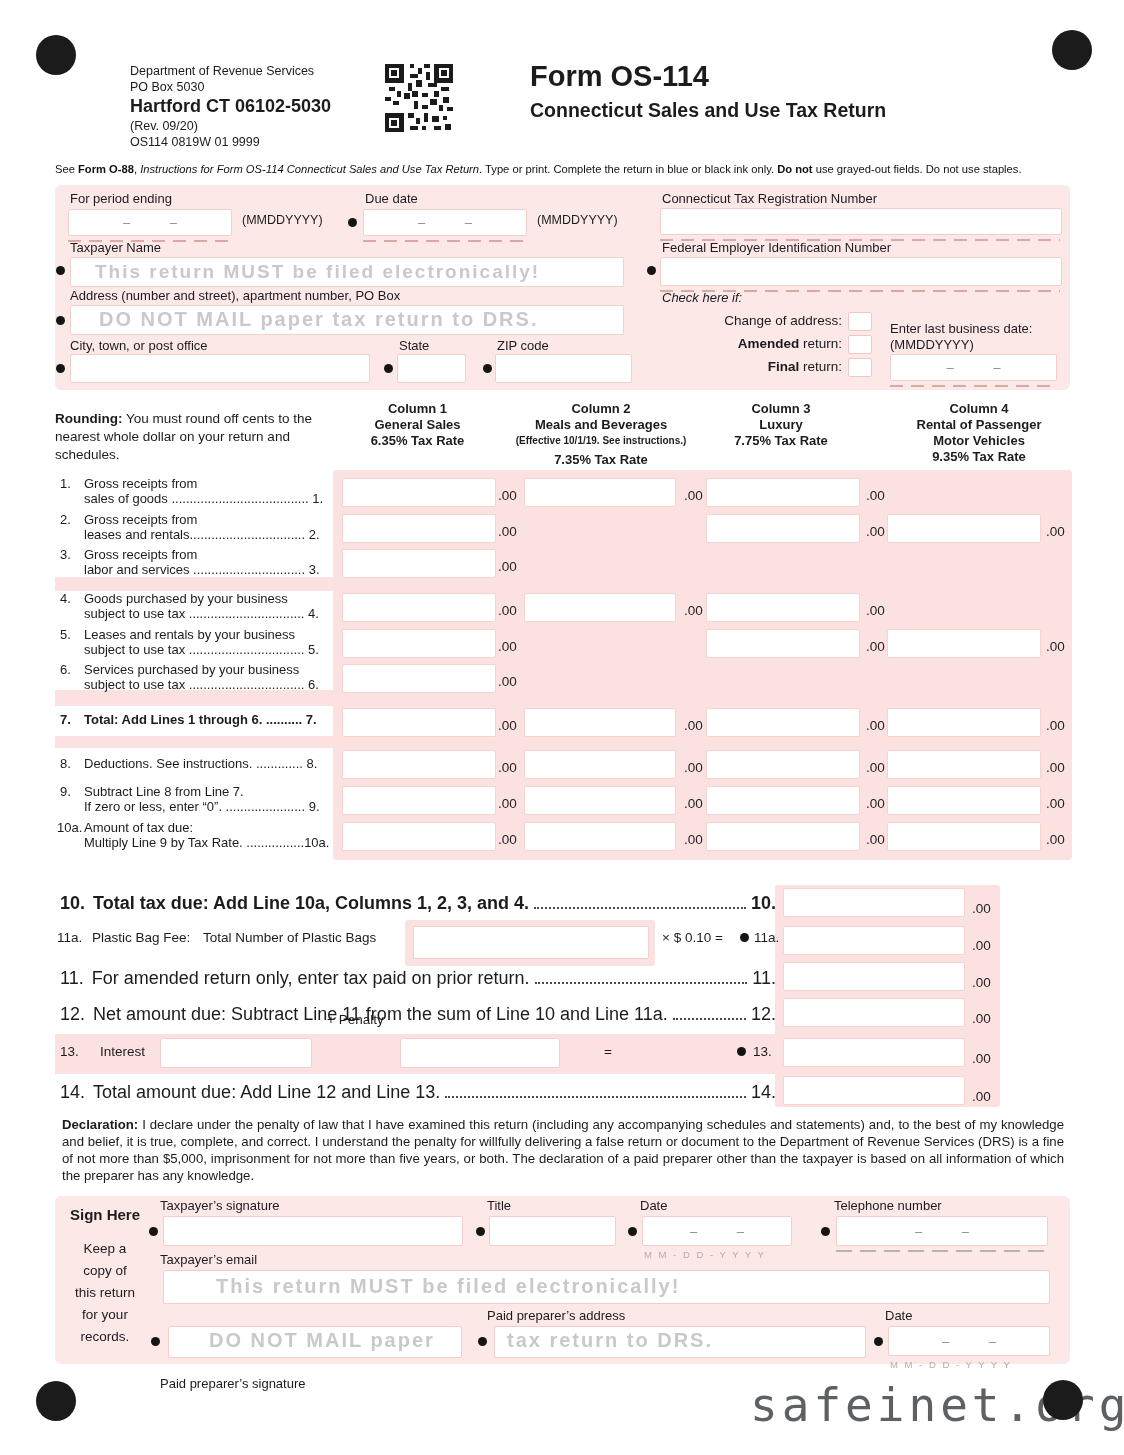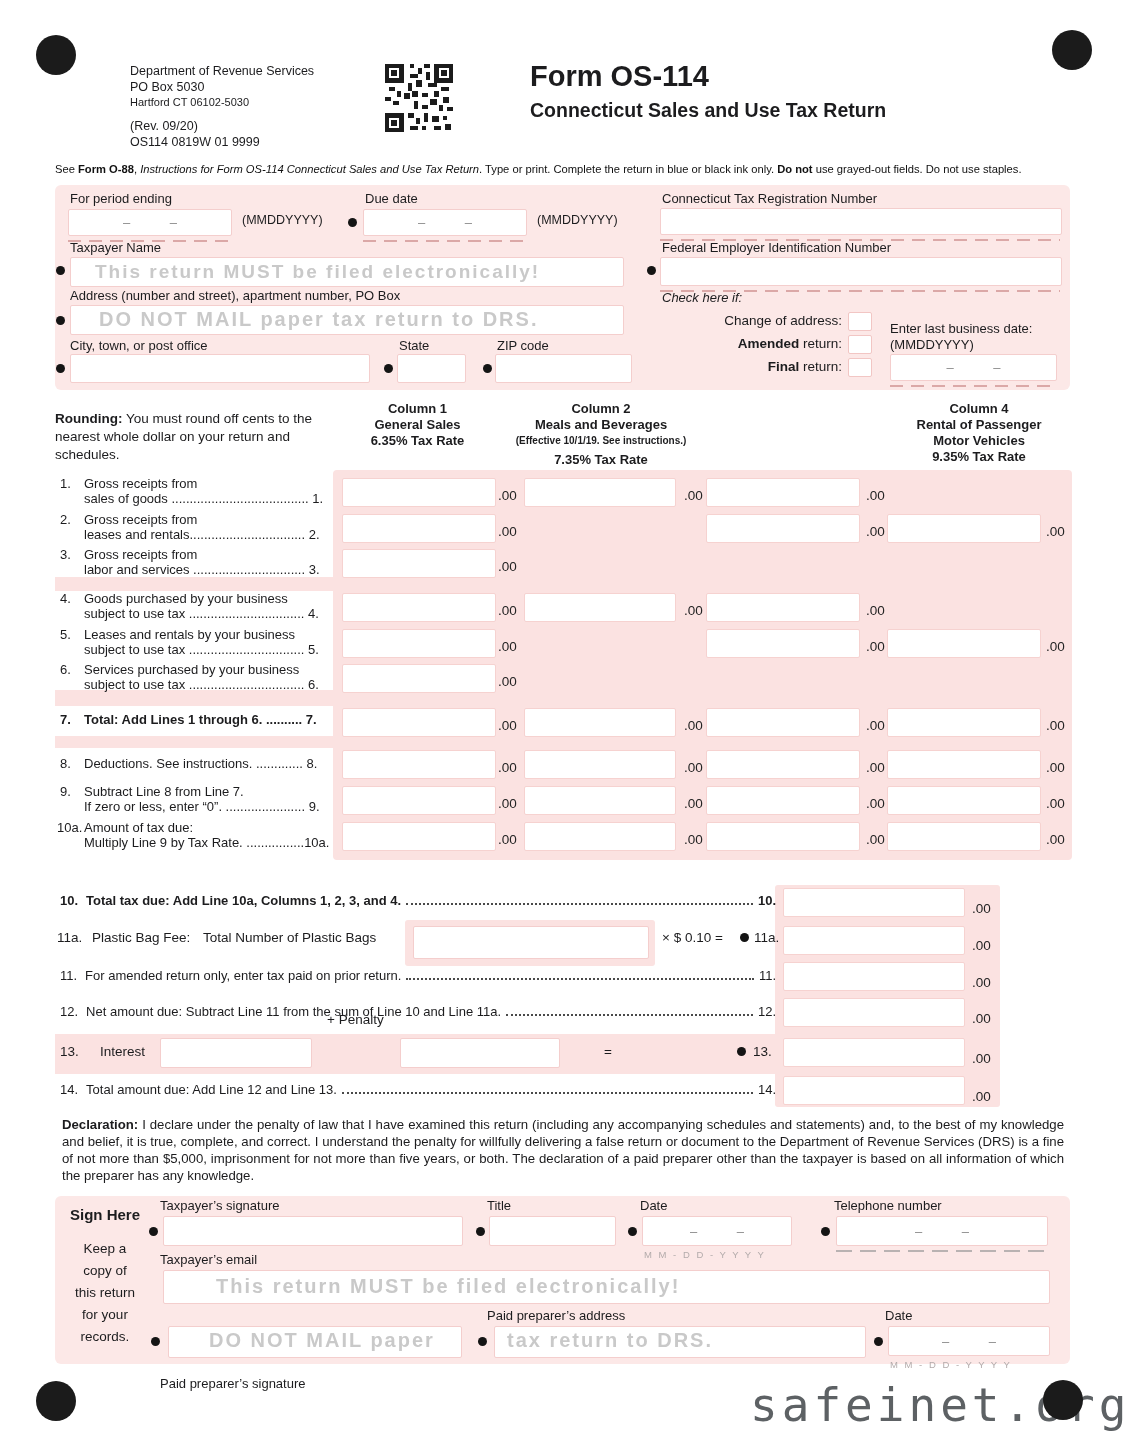--- a/index.html
+++ b/index.html
@@ -24,21 +24,21 @@
   .colhead{position:absolute;text-align:center;font-weight:bold;font-size:13px;line-height:16px;}
   .colnote{font-size:10px;font-weight:bold;}
   .trow{position:absolute;left:0;width:1124px;height:36px;font-size:13px;}
   .rnum{position:absolute;left:60px;top:0;}
   .rl1{position:absolute;left:84px;top:0;white-space:nowrap;}
   .rl2{position:absolute;left:84px;top:15px;white-space:nowrap;}
   .ibox{position:absolute;top:2px;height:27px;background:#fff;border:1px solid #f6d2d0;border-radius:2px;}
   .cb1{left:342px;width:152px}.cb2{left:524px;width:150px}.cb3{left:706px;width:152px}.cb4{left:887px;width:152px}
   .cents{position:absolute;top:12px;font-size:13.5px;color:#242424;}
   .cp1{left:498px}.cp2{left:684px}.cp3{left:866px}.cp4{left:1046px}
-  .totline{position:absolute;left:60px;width:716px;display:flex;align-items:baseline;font-size:13px;}
+  .totline{position:absolute;left:60px;width:716px;display:flex;align-items:baseline;font-size:18px;}
   .totnum{margin-right:8px;white-space:nowrap;}
   .tottext{white-space:nowrap;}
   .leader{flex:1;border-bottom:2px dotted #4a4a4a;margin:0 5px 3px 5px;min-width:12px;}
   .totend{white-space:nowrap;}
   .amtbox{position:absolute;left:783px;width:180px;height:27px;background:#fff;border:1px solid #f6d2d0;border-radius:2px;}
   .amtcents{position:absolute;left:972px;font-size:13.5px;color:#242424;}
   .checkbox{position:absolute;width:22px;height:17px;background:#fff;border:1px solid #f2c6c4;border-radius:2px;}
   .ralabel{position:absolute;width:180px;text-align:right;font-size:13.5px;white-space:nowrap;}
   .mmddyyyy{position:absolute;font-size:9.5px;color:#b3abab;letter-spacing:2px;white-space:nowrap;}
   .keepline{display:block;text-align:center;font-size:13.5px;line-height:22px;}
@@ -52,21 +52,21 @@
 <body>
 
 <div class="page">
 
   <div class="cornerdot" style="left:36px;top:35px;"></div>
   <div class="cornerdot" style="left:1052px;top:30px;"></div>
   <div class="cornerdot" style="left:36px;top:1381px;"></div>
 
   <div class="lbl" style="left:130px;top:64px;font-size:12.5px;">Department of Revenue Services</div>
   <div class="lbl" style="left:130px;top:80px;font-size:12.5px;">PO Box 5030</div>
-  <div class="lbl" style="left:130px;top:96px;font-size:11px;">Hartford CT 06102-5030</div>
+  <div class="lbl" style="left:130px;top:96px;font-size:18px;font-weight:bold;">Hartford CT 06102-5030</div>
   <div class="lbl" style="left:130px;top:119px;font-size:12.5px;">(Rev. 09/20)</div>
   <div class="lbl" style="left:130px;top:135px;font-size:12.5px;">OS114 0819W 01 9999</div>
 
   <svg class="qr" viewBox="0 0 33 33" shape-rendering="crispEdges">
     <rect x="0" y="0" width="33" height="33" fill="#fff"></rect>
     <g fill="#1b1b1b">
       <rect x="0" y="0" width="9" height="2"></rect>
         <rect x="0" y="0" width="2" height="9"></rect>
         <rect x="7" y="0" width="2" height="9"></rect>
         <rect x="0" y="7" width="9" height="2"></rect>
@@ -189,20 +189,25 @@
     <div>Column 1</div>
       <div>General Sales</div>
       <div>6.35% Tax Rate</div>
   </div>
   <div class="colhead" style="left:495px;top:401px;width:212px;">
     <div>Column 2</div>
       <div>Meals and Beverages</div>
       <div class="colnote">(Effective 10/1/19. See instructions.)</div>
       <div style="margin-top:3px;">7.35% Tax Rate</div>
   </div>
+  <div class="colhead" style="left:700px;top:401px;width:162px;">
+    <div>Column 3</div>
+      <div>Luxury</div>
+      <div>7.75% Tax Rate</div>
+  </div>
   <div class="colhead" style="left:880px;top:401px;width:198px;">
     <div>Column 4</div>
       <div>Rental of Passenger</div>
       <div>Motor Vehicles</div>
       <div>9.35% Tax Rate</div>
   </div>
 
   <div class="band" style="left:333px;top:470px;width:739px;height:390px;border-radius:4px;"></div>
   <div class="band" style="left:55px;top:577px;width:280px;height:14px;"></div>
   <div class="band" style="left:55px;top:690px;width:280px;height:16px;"></div>

